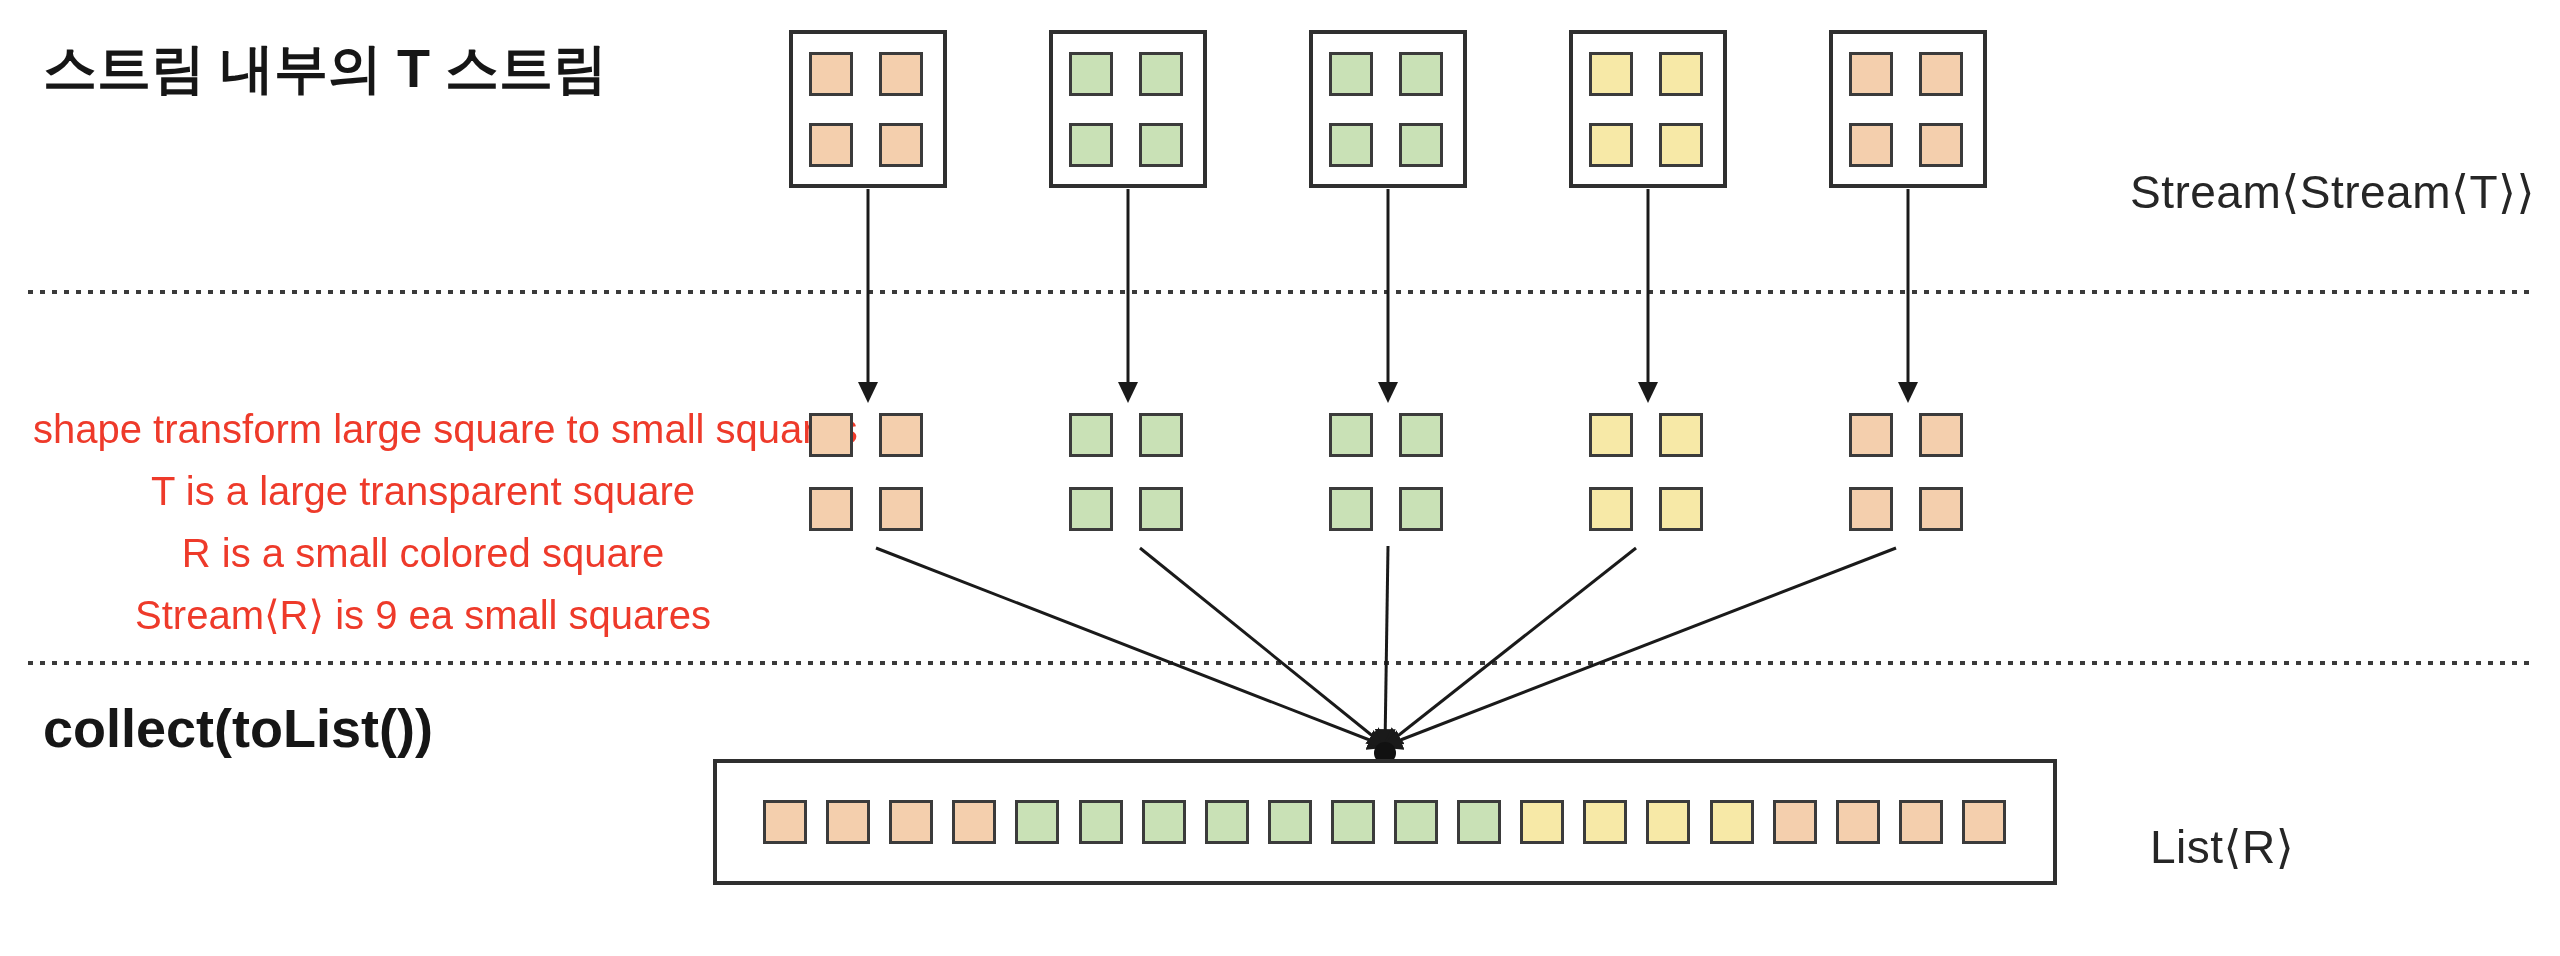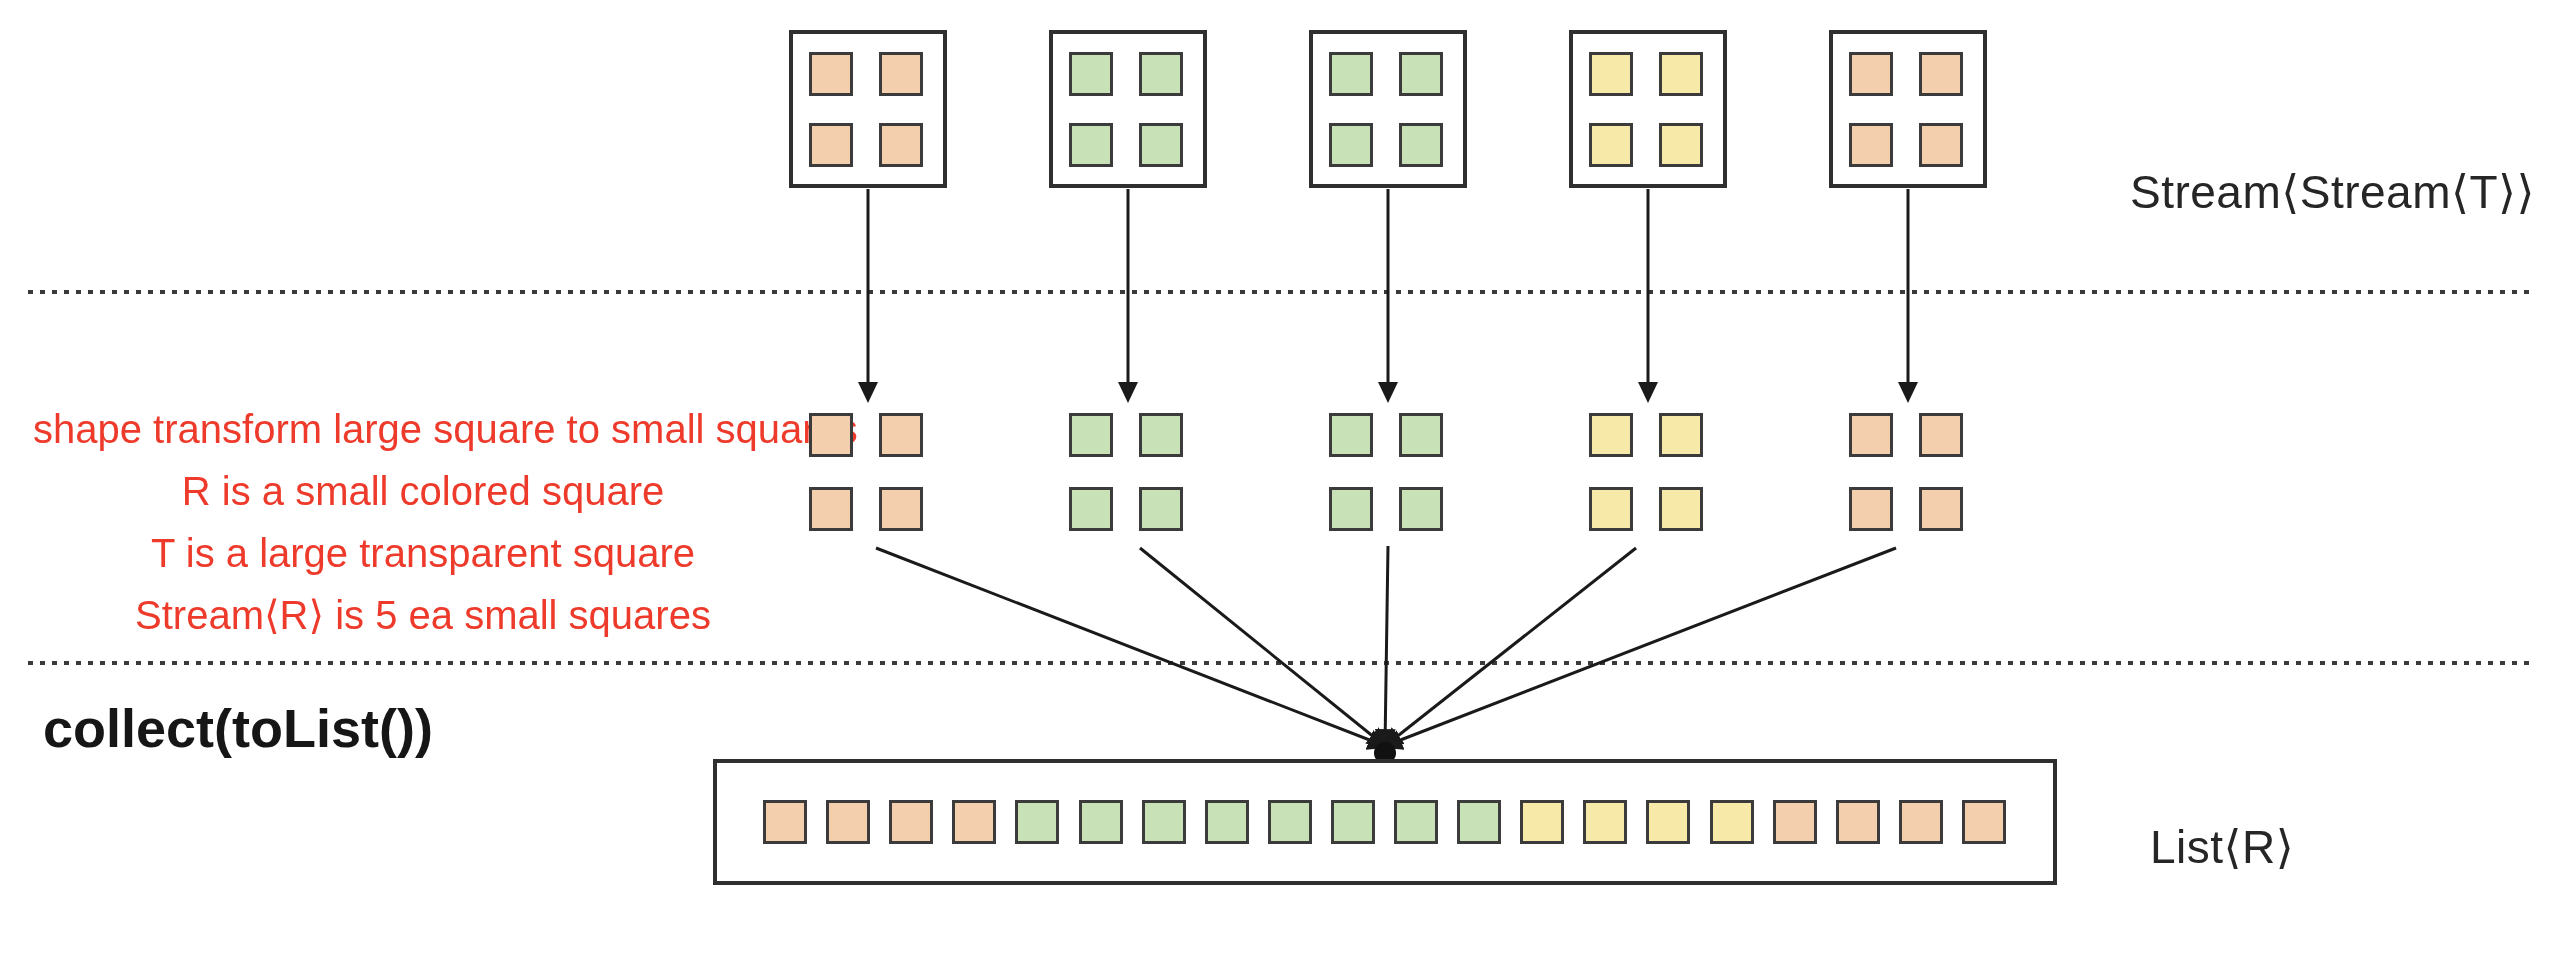--- a/index.html
+++ b/index.html
@@ -41,27 +41,28 @@
       <line x1="1908" y1="189" x2="1908" y2="384" stroke="#1a1a1a" stroke-width="3"></line>
       <polygon points="1898,382 1918,382 1908,403" fill="#1a1a1a"></polygon>
       <line x1="876" y1="548" x2="1385" y2="746" stroke="#1a1a1a" stroke-width="3" marker-end="url(#ah)"></line>
       <line x1="1140" y1="548" x2="1385" y2="746" stroke="#1a1a1a" stroke-width="3" marker-end="url(#ah)"></line>
       <line x1="1388" y1="546" x2="1385" y2="746" stroke="#1a1a1a" stroke-width="3" marker-end="url(#ah)"></line>
       <line x1="1636" y1="548" x2="1385" y2="746" stroke="#1a1a1a" stroke-width="3" marker-end="url(#ah)"></line>
       <line x1="1896" y1="548" x2="1385" y2="746" stroke="#1a1a1a" stroke-width="3" marker-end="url(#ah)"></line>
       <circle cx="1385" cy="753" r="11" fill="#111111"></circle>
     </svg>
 
+  <div class="abs hdr layer2" style="left:43px;top:33px;">스트림 내부의 T 스트림</div>
 
 
   <div class="abs notes layer2" style="left: 33px; top: 398px; color: rgb(238, 58, 42);" id="notes">
     <div>shape transform large square to small squares</div>
+    <div>T is a large transparent square</div>
     <div>R is a small colored square</div>
-    <div>T is a large transparent square</div>
-    <div>Stream⟨R⟩ is 5 ea small squares</div>
+    <div>Stream⟨R⟩ is 9 ea small squares</div>
   </div>
 
   <div class="abs hdr layer2" style="left:43px;top:697px;">collect(toList())</div>
 
   <div class="abs typelabel layer2" style="left:2082px;top:165px;margin-left:48px;">Stream⟨Stream⟨T⟩⟩</div>
   <div class="abs typelabel layer2" style="left:2150px;top:820px;">List⟨R⟩</div>
 
   <div id="topRow">
       <div class="bigbox abs layer2" style="left: 789px; top: 30px;"></div>
       <div class="sq abs layer2" style="left: 809px; top: 52px; background: rgb(244, 207, 173);"></div>

